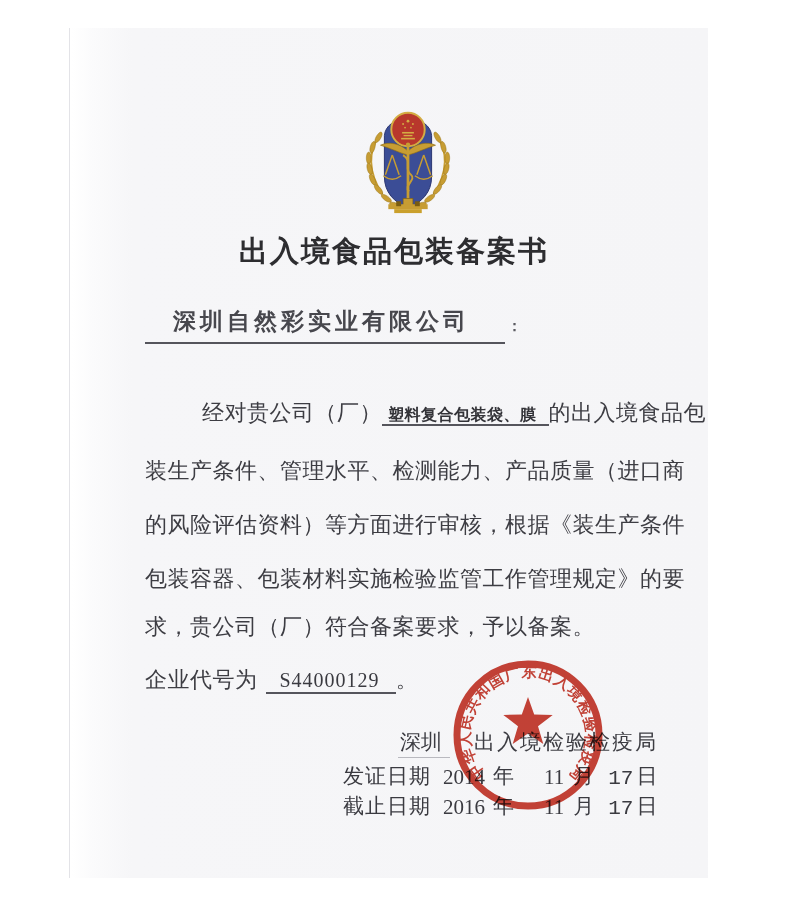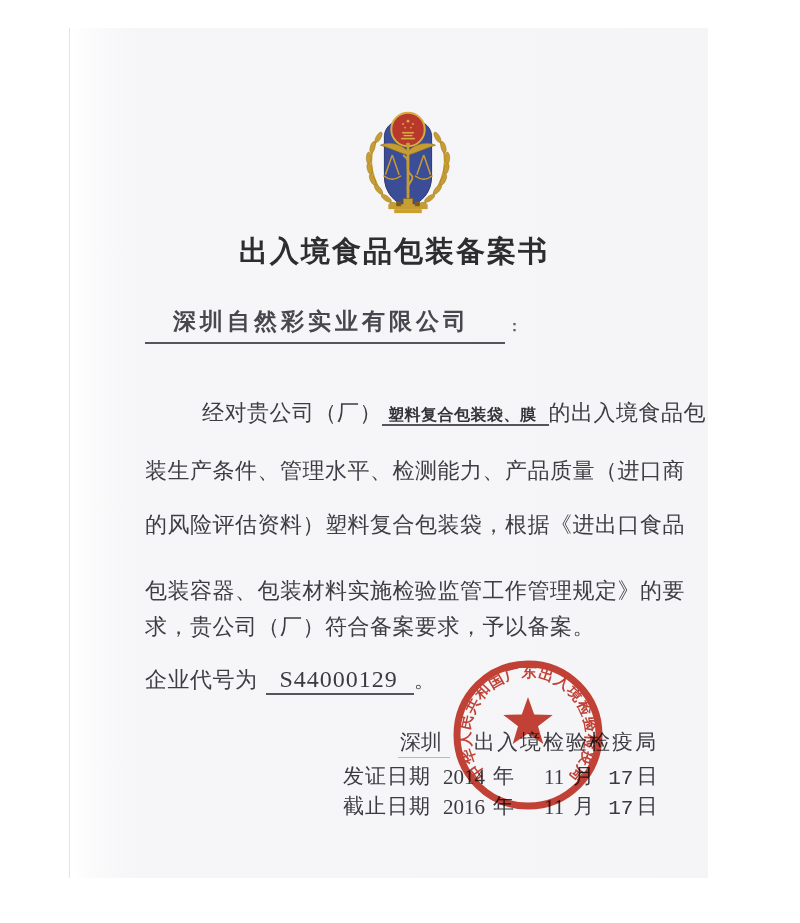--- a/index.html
+++ b/index.html
@@ -19,21 +19,21 @@
          font-size:29px;font-weight:bold;letter-spacing:2px;color:var(--title_ink);white-space:nowrap;}
   .company-row{position:absolute;left:145px;top:306px;display:flex;align-items:flex-end;}
   .company-field{width:360px;border-bottom:2px solid var(--underline);padding:0 0 5px 28px;
                  font-size:23px;font-weight:bold;letter-spacing:4px;color:#47474d;white-space:nowrap;}
   .colon{font-size:15px;font-weight:bold;color:#5a5a60;margin:0 0 8px 2px;}
   .body-line{position:absolute;left:145px;width:555px;font-size:22px;letter-spacing:.5px;
              color:var(--ink);white-space:nowrap;}
   .indent{padding-left:57px;}
   .fill-field{font-size:16px;font-weight:bold;letter-spacing:.5px;color:#333338;
               border-bottom:2px solid var(--underline);padding:0 12px 1px 6px;}
-  .code-value{font-size:24px;letter-spacing:1px;color:#3a3a40;
+  .code-value{font-size:20px;letter-spacing:1px;color:#3a3a40;
               border-bottom:2px solid var(--underline);padding:0 16px 1px 14px;margin-left:8px;}
   .footer-authority{position:absolute;left:398px;top:728px;font-size:21px;color:#3c3c42;white-space:nowrap;}
   .city-field{border-bottom:1px solid #b9b9bf;padding:0 8px 3px 2px;margin-right:24px;}
   .bureau{letter-spacing:2px;}
   .date-row{position:absolute;left:343px;font-size:21px;color:#3a3a40;white-space:nowrap;}
   .date-issue{top:762px;} .date-expiry{top:792px;}
   .date-label{letter-spacing:1px;}
   .num{margin-left:12px;position:relative;top:1px;}
   .u-year{margin-left:8px;} .num-m{margin-left:30px;} .u-month{margin-left:9px;}
   .num-d{margin-left:14px;font-family:Liberation Mono, monospace;} .u-day{margin-left:3px;}
@@ -116,22 +116,22 @@
 
   <div class="company-row">
     <span class="company-field">深圳自然彩实业有限公司</span>
     <span class="colon">：</span>
   </div>
 
   <div class="body-line" style="top:456px">装生产条件、管理水平、检测能力、产品质量（进口商</div>
   <div class="body-line indent" style="top:398px">
     <span>经对贵公司（厂）</span><span class="fill-field">塑料复合包装袋、膜</span><span>的出入境食品包</span>
   </div>
-  <div class="body-line" style="top:510px">的风险评估资料）塑料复合包装袋，根据《进出口食品</div>
-  <div class="body-line" style="top:576px">包装容器、包装材料实施检验监管工作管理规定》的要</div>
+  <div class="body-line" style="top:510px">的风险评估资料）等方面进行审核，根据《装生产条件</div>
+  <div class="body-line" style="top:564px">包装容器、包装材料实施检验监管工作管理规定》的要</div>
   <div class="body-line" style="top:612px">求，贵公司（厂）符合备案要求，予以备案。</div>
   <div class="body-line" style="top:665px">
     <span>企业代号为</span><span class="code-value">S44000129</span><span>。</span>
   </div>
 
   <div class="footer-authority">
     <span class="city-field">深圳</span><span class="bureau">出入境检验检疫局</span>
   </div>
 
   <div class="date-row date-issue">

